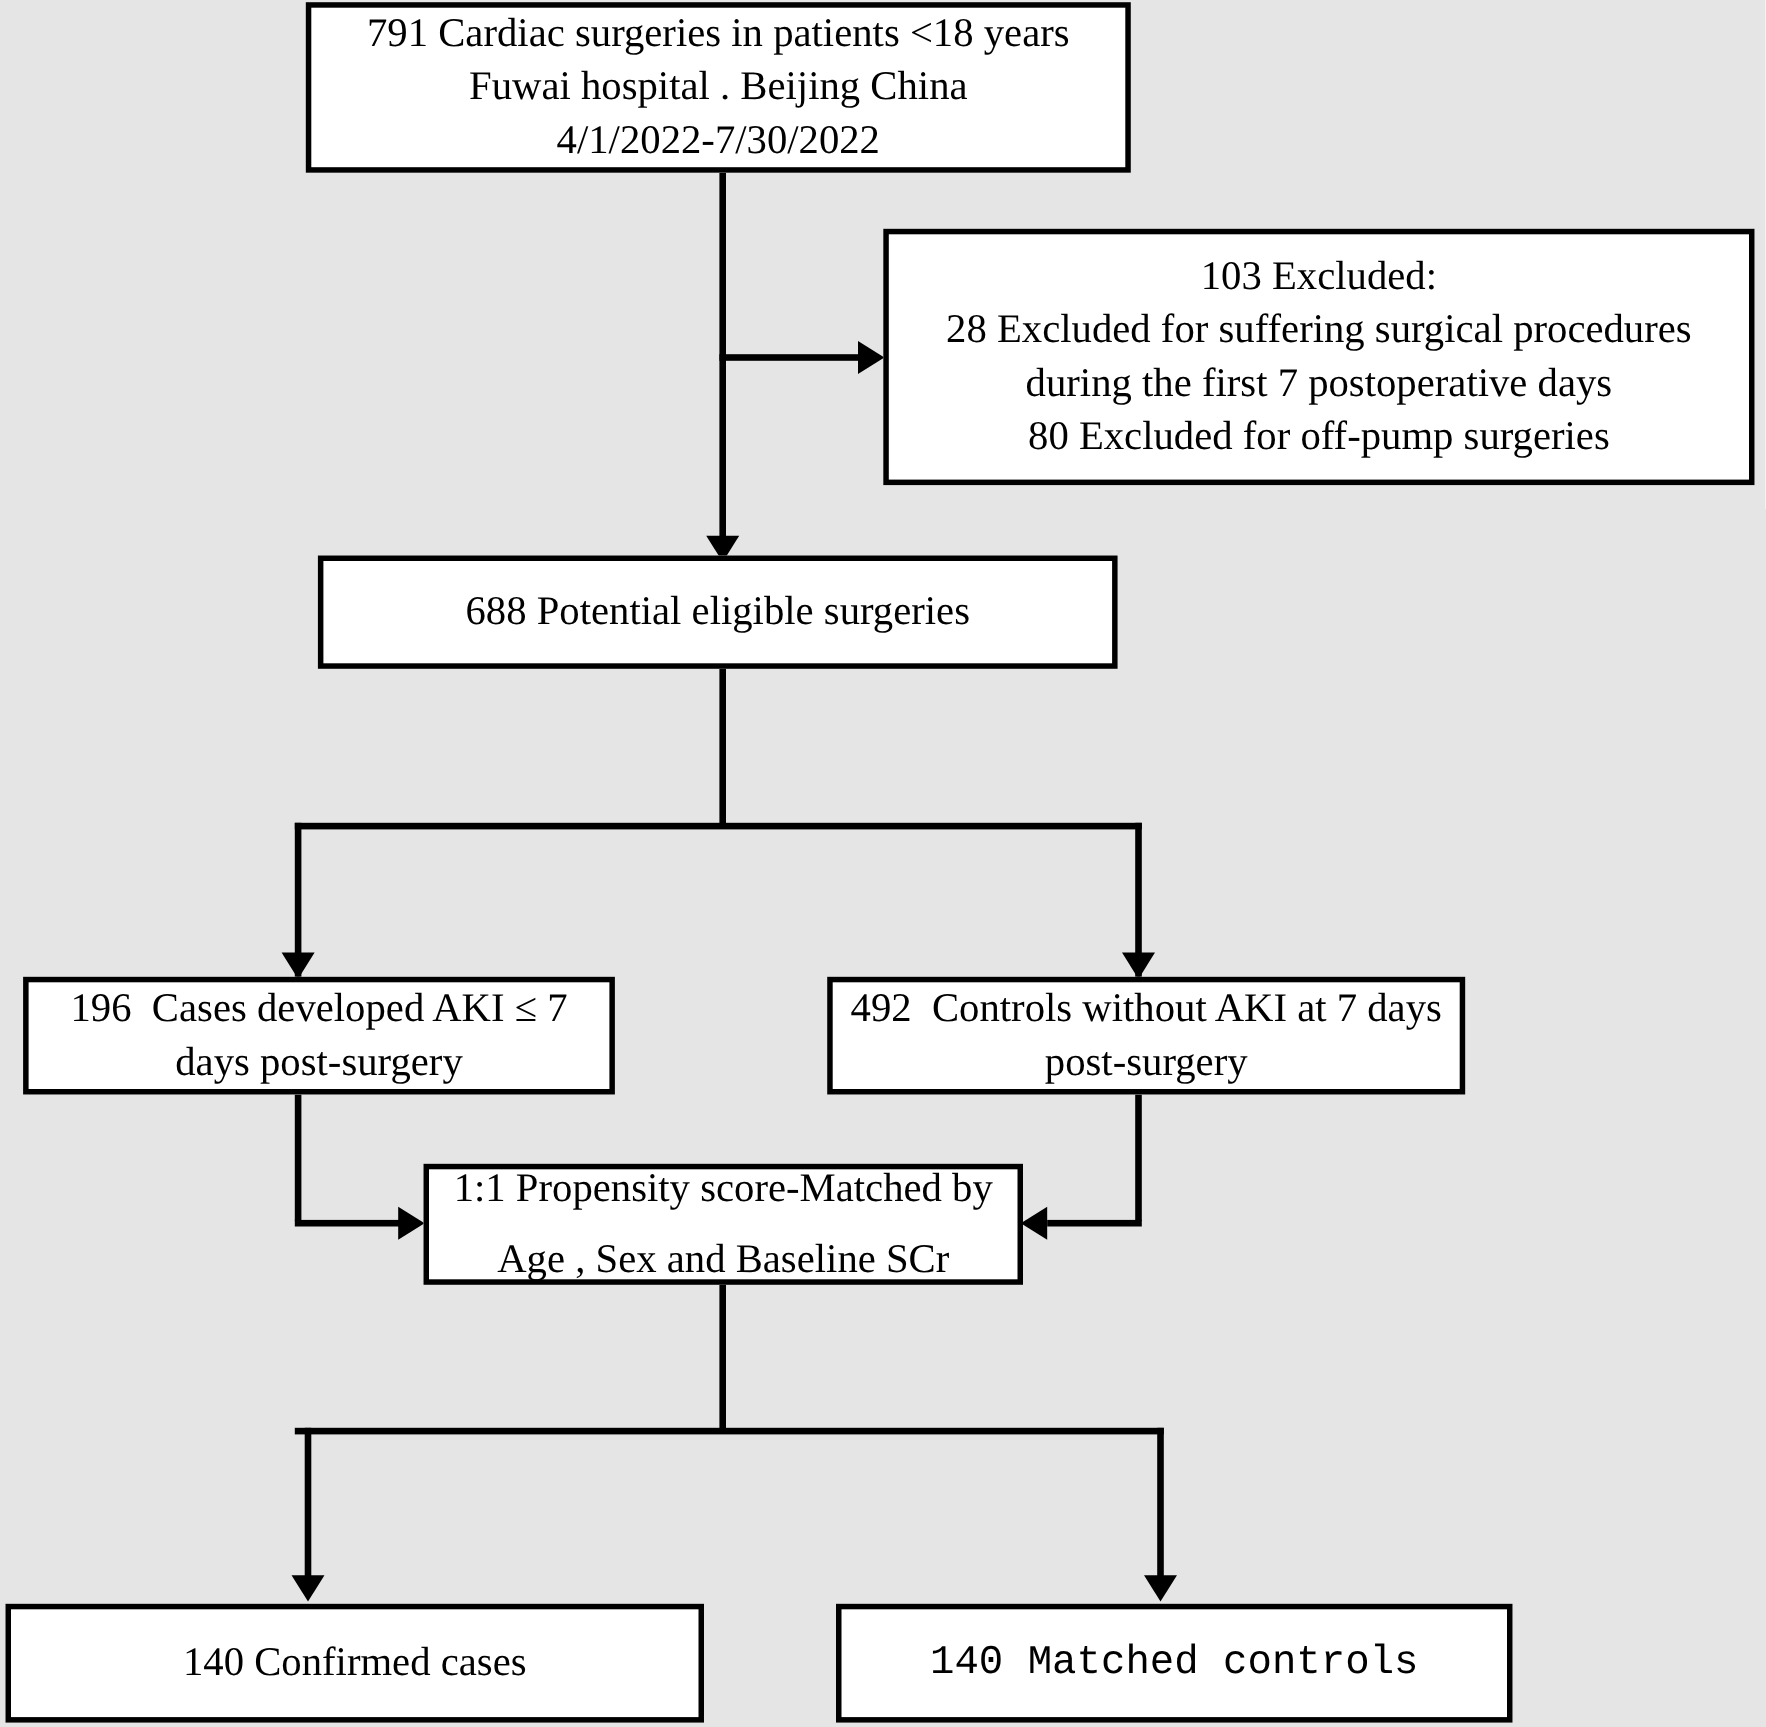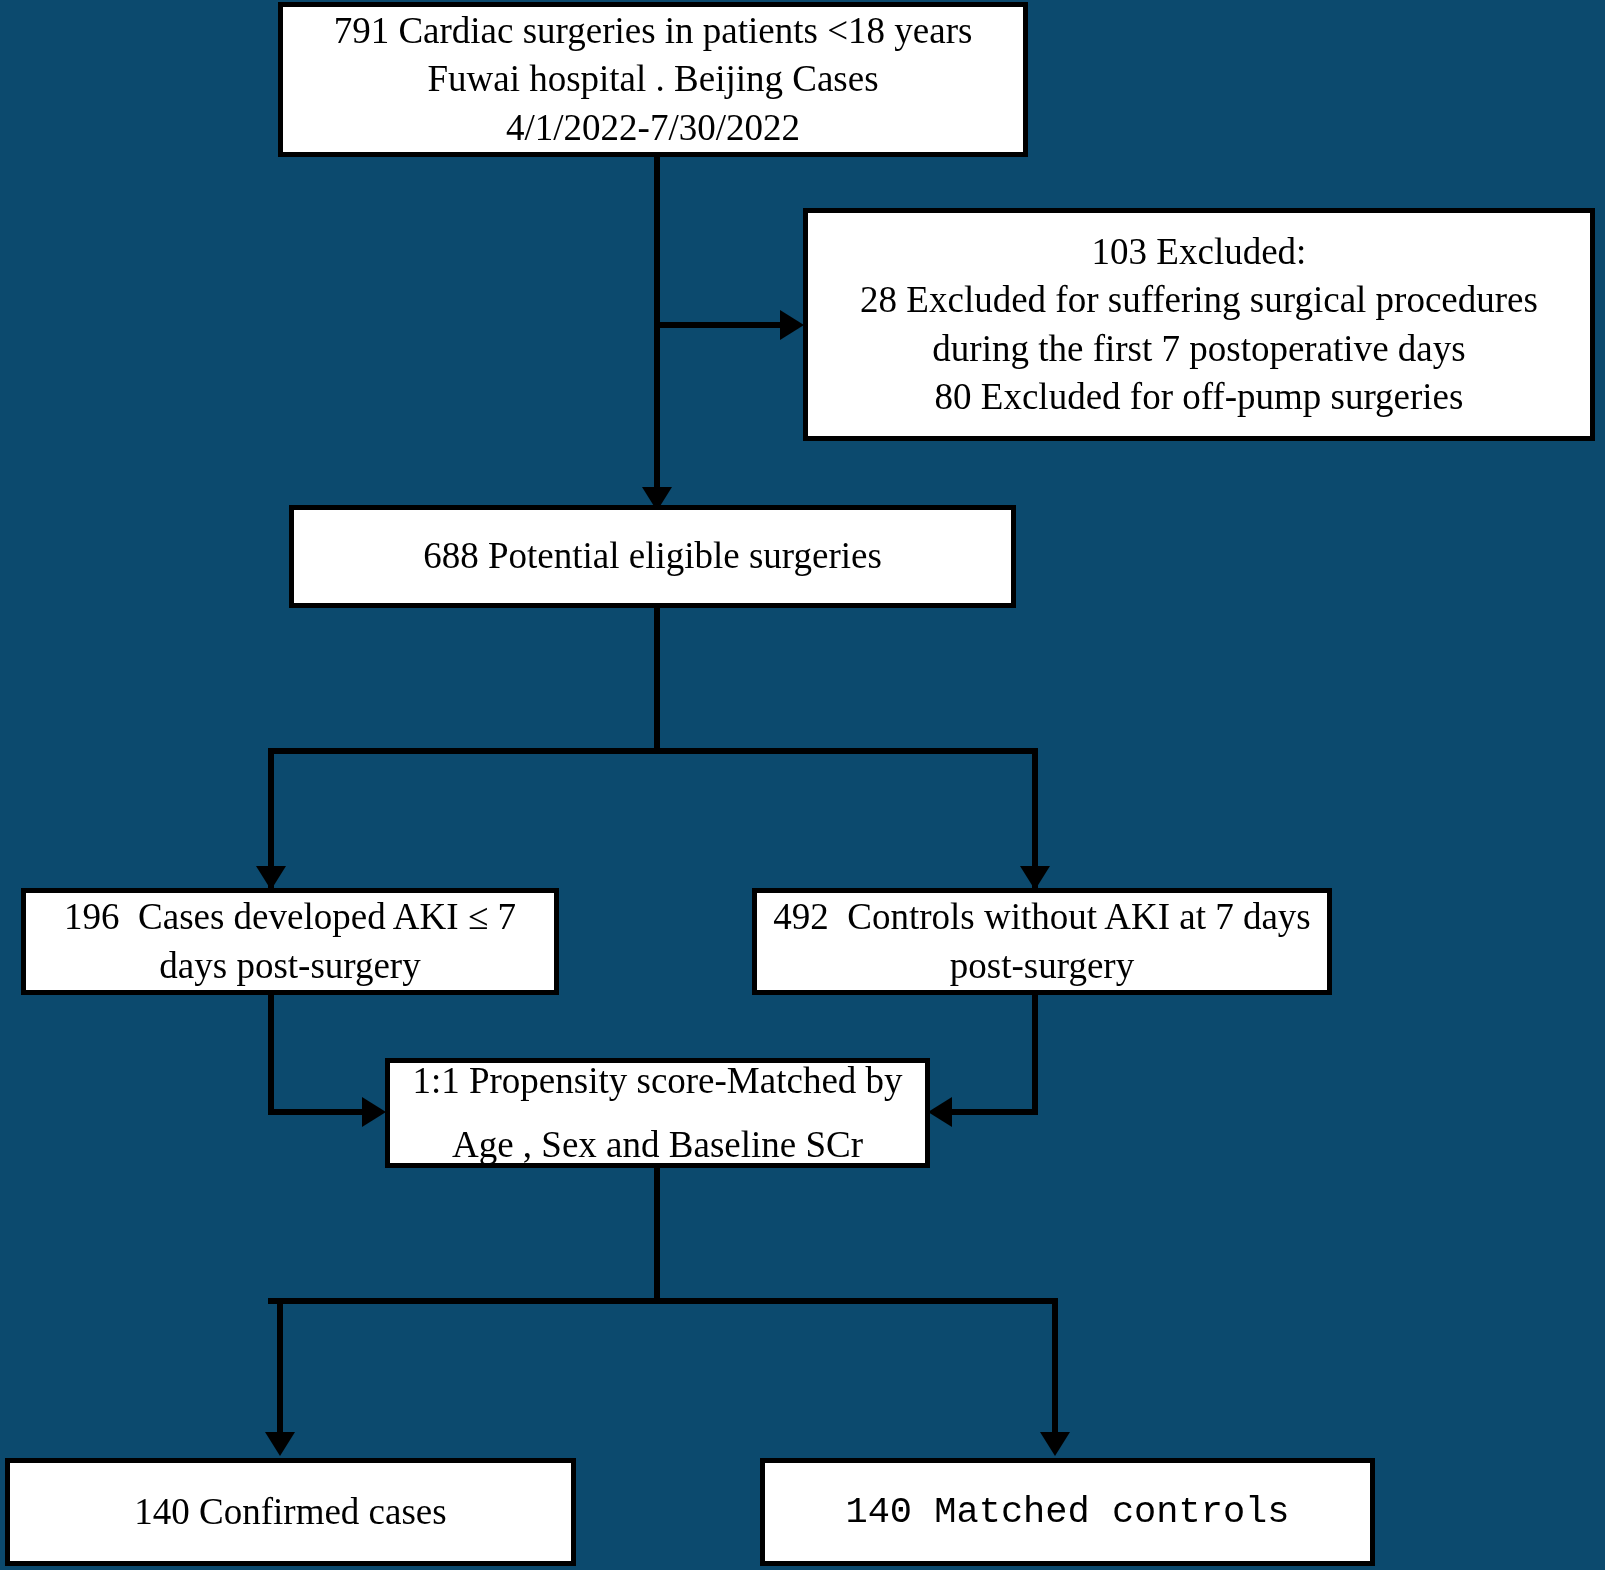--- a/index.html
+++ b/index.html
@@ -4,21 +4,21 @@
 <style>
   html, body {
     margin: 0;
     padding: 0;
     background: #ffffff;
   }
   #canvas {
     position: relative;
     width: 1605px;
     height: 1570px;
-    background: #0c4a6e;
+    background: #e5e5e5;
     font-family: "Liberation Serif", "DejaVu Serif", serif;
     overflow: hidden;
   }
   .fc-box {
     position: absolute;
     box-sizing: border-box;
     border: 5px solid #000000;
     background: #ffffff;
     display: flex;
     flex-direction: column;
@@ -34,21 +34,21 @@
     line-height: 1.30;
     font-size: 37px;
   }
   
   #box-top      { left: 278px; top: 2px;    width: 750px;  height: 155px; }
   #box-excluded { left: 803px; top: 208px;  width: 792px;  height: 233px; text-align: center; }
   #box-eligible { left: 289px; top: 505px;  width: 727px;  height: 103px; }
   #box-cases    { left: 21px;  top: 888px;  width: 538px;  height: 107px; }
   #box-controls { left: 752px; top: 888px;  width: 580px;  height: 107px; }
   #box-psm      { left: 385px; top: 1058px; width: 545px;  height: 110px; gap: 16px; }
-  #box-confirmed{ left: 5px;   top: 1458px; width: 571px;  height: 108px; }
+  #box-confirmed{ left: 5px;   top: 1458px; width: 635px;  height: 108px; }
   #box-matched  { left: 760px; top: 1458px; width: 615px;  height: 108px; font-family: Liberation Mono, monospace; }
 
   
   .conn {
     position: absolute;
     background: #000000;
     z-index: 1;
   }
   .vline { width: 6px; }
   .hline { height: 6px; }
@@ -108,21 +108,21 @@
 
   <div class="conn vline" style="left:654px; top:1168px; height:135px;"></div>
   <div class="conn hline" style="left:268px; top:1298px; width:790px;"></div>
   <div class="conn vline" style="left:277px; top:1298px; height:145px;"></div>
   <div class="conn vline" style="left:1052px; top:1298px; height:145px;"></div>
   <div class="arrow-down" style="left:265px; top:1432px;"></div>
   <div class="arrow-down" style="left:1040px; top:1432px;"></div>
 
   <div class="fc-box" id="box-top">
     <span class="line">791 Cardiac surgeries in patients &lt;18 years</span>
-    <span class="line">Fuwai hospital . Beijing Cases</span>
+    <span class="line">Fuwai hospital . Beijing China</span>
     <span class="line">4/1/2022-7/30/2022</span>
   </div>
 
   <div class="fc-box" id="box-excluded">
     <span class="line">103 Excluded:</span>
     <span class="line">28 Excluded for suffering surgical procedures</span>
     <span class="line">during the first 7 postoperative days</span>
     <span class="line">80 Excluded for off-pump surgeries</span>
   </div>
 

